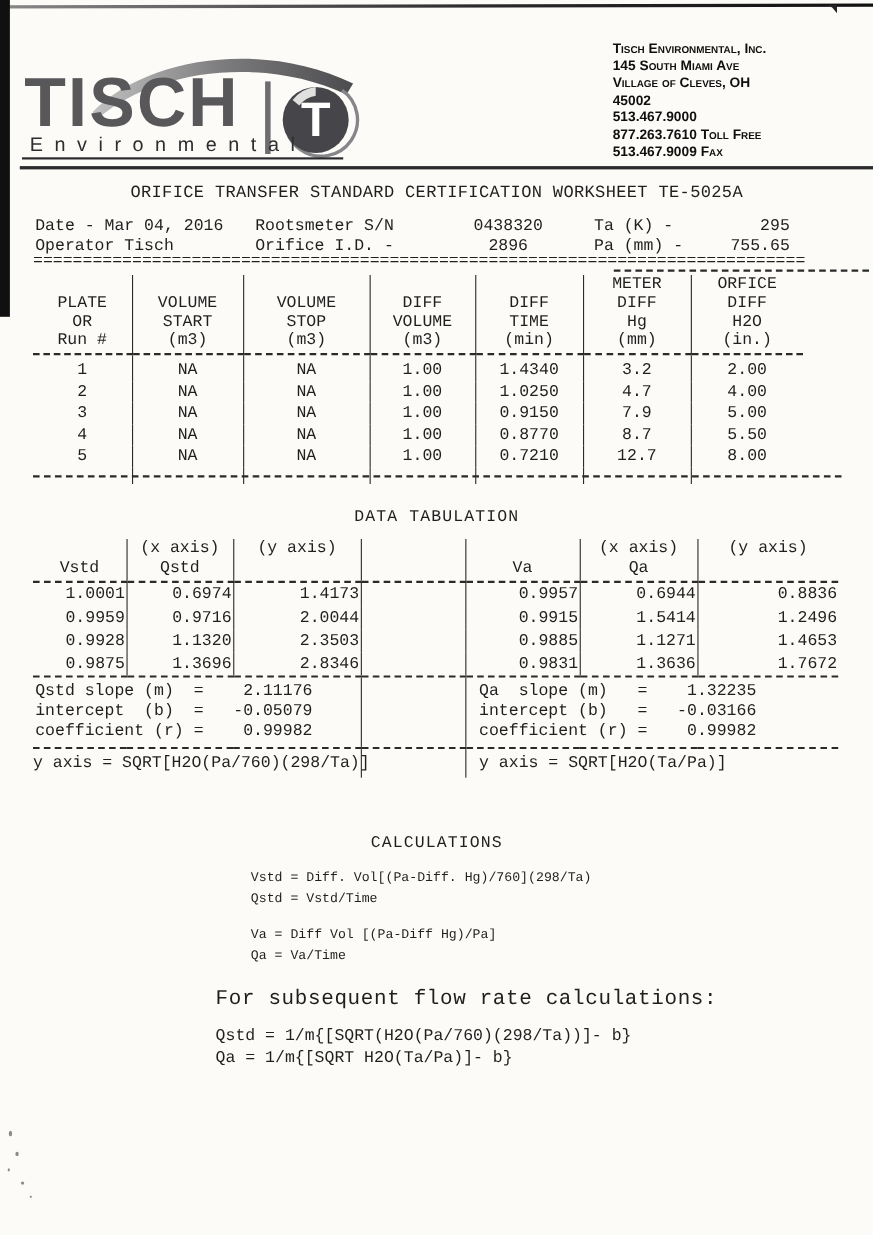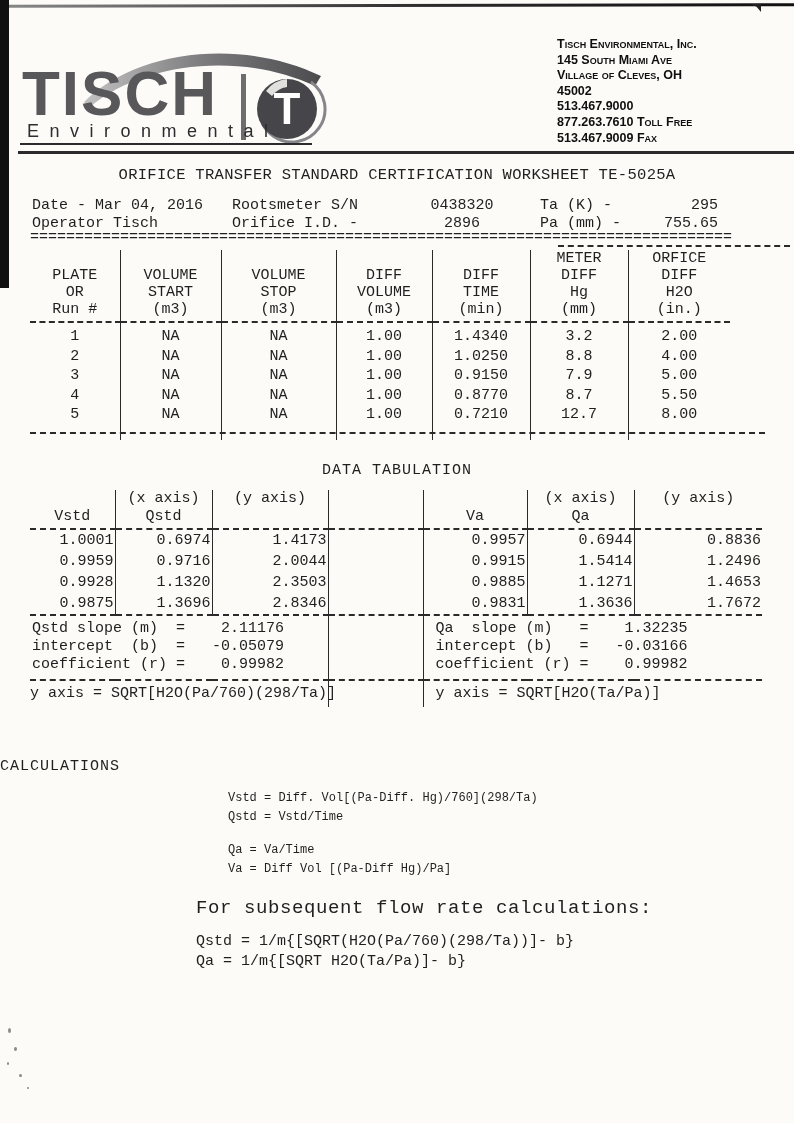--- a/index.html
+++ b/index.html
@@ -66,21 +66,21 @@
   table.tab td.block{white-space:pre;line-height:18px;padding:4px 0 5px 2px;vertical-align:top;
         border-bottom:2px dashed #2a2a2a;}
   table.tab td.block.right{padding-left:12px;}
   table.tab td.mid{border-left:1.5px solid #2a2a2a;border-right:1.5px solid #2a2a2a;
         border-bottom:2px dashed #2a2a2a;}
   table.tab td.formula-cell{white-space:pre;padding:4px 0 2px 0;height:20px;vertical-align:top;}
   table.tab td.mid-end{border-left:1.5px solid #2a2a2a;border-right:1.5px solid #2a2a2a;}
   table.tab td.formula-cell.right{padding-left:12px;}
 
   .tab-title{position:absolute;left:0;top:462px;width:100%;text-align:center;font-size:15px;letter-spacing:1px;}
-  .calc-title{position:absolute;left:0;top:758px;width:100%;text-align:left;font-size:15px;letter-spacing:1px;}
+  .calc-title{position:absolute;left:0;top:758px;width:100%;text-align:center;font-size:15px;letter-spacing:1px;}
   .calc-group1,.calc-group2{position:absolute;left:228px;font-size:12px;line-height:18.5px;}
   .calc-group1{top:789px;} .calc-group2{top:841px;}
   .calc-group1 div,.calc-group2 div,.footer-formulas div,.slope-list div{white-space:pre;}
   .footer-heading{position:absolute;left:196px;top:897px;font-size:19px;letter-spacing:.6px;}
   .footer-formulas{position:absolute;left:196px;top:932px;font-size:15px;line-height:19.5px;}
 </style>
 </head>
 <body>
 
 <div class="page">
@@ -192,21 +192,21 @@
           <td>1.4340</td>
           <td>3.2</td>
           <td>2.00</td>
         </tr>
         <tr>
           <td>2</td>
           <td>NA</td>
           <td>NA</td>
           <td>1.00</td>
           <td>1.0250</td>
-          <td>8.8</td>
+          <td>4.7</td>
           <td>4.00</td>
         </tr>
         <tr>
           <td>3</td>
           <td>NA</td>
           <td>NA</td>
           <td>1.00</td>
           <td>0.9150</td>
           <td>7.9</td>
           <td>5.00</td>
@@ -321,22 +321,22 @@
       </tr>
     </tbody>
   </table>
 
   <div class="calc-title">CALCULATIONS</div>
   <div class="calc-group1">
       <div>Vstd = Diff. Vol[(Pa-Diff. Hg)/760](298/Ta)</div>
       <div>Qstd = Vstd/Time</div>
     </div>
   <div class="calc-group2">
+      <div>Va = Diff Vol [(Pa-Diff Hg)/Pa]</div>
       <div>Qa = Va/Time</div>
-      <div>Va = Diff Vol [(Pa-Diff Hg)/Pa]</div>
     </div>
 
   <div class="footer-heading">For subsequent flow rate calculations:</div>
   <div class="footer-formulas">
       <div>Qstd = 1/m{[SQRT(H2O(Pa/760)(298/Ta))]- b}</div>
       <div>Qa = 1/m{[SQRT H2O(Ta/Pa)]- b}</div>
     </div>
 
 </div>
 

